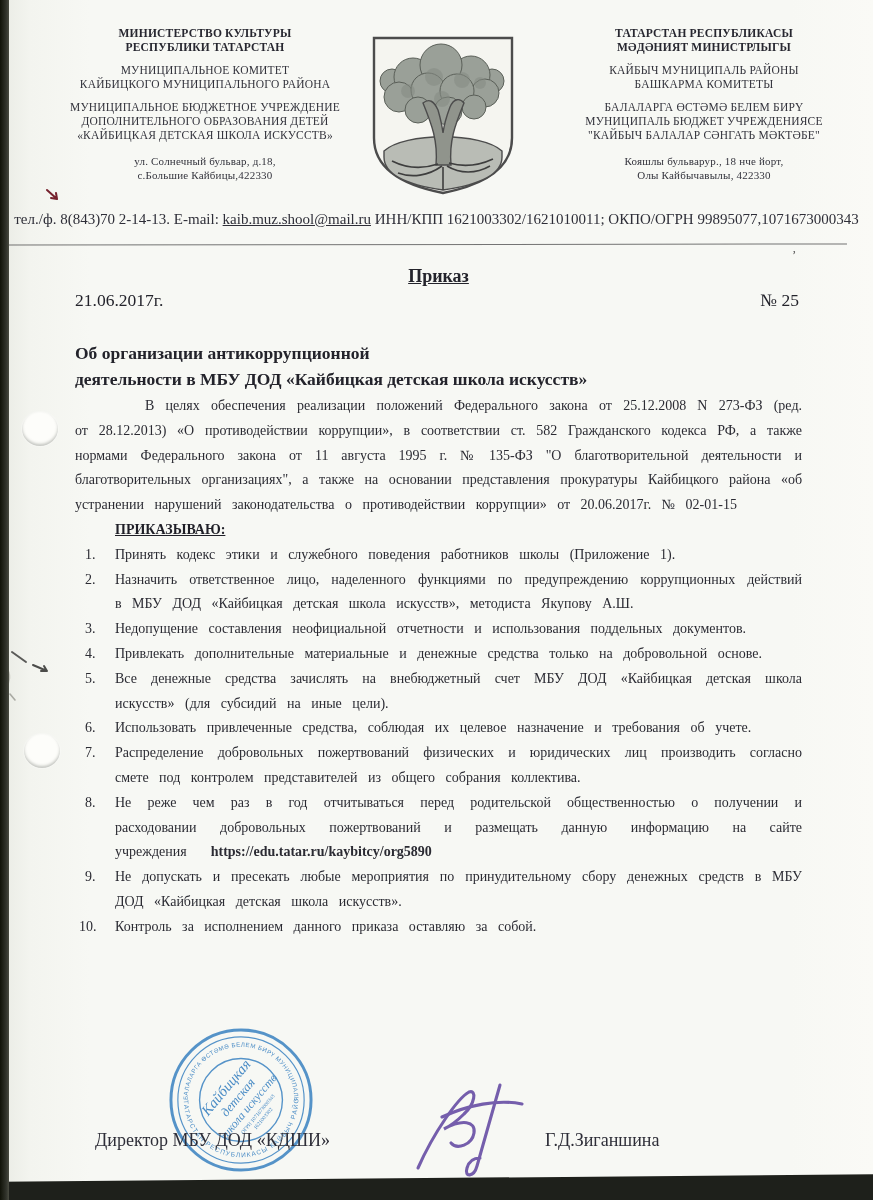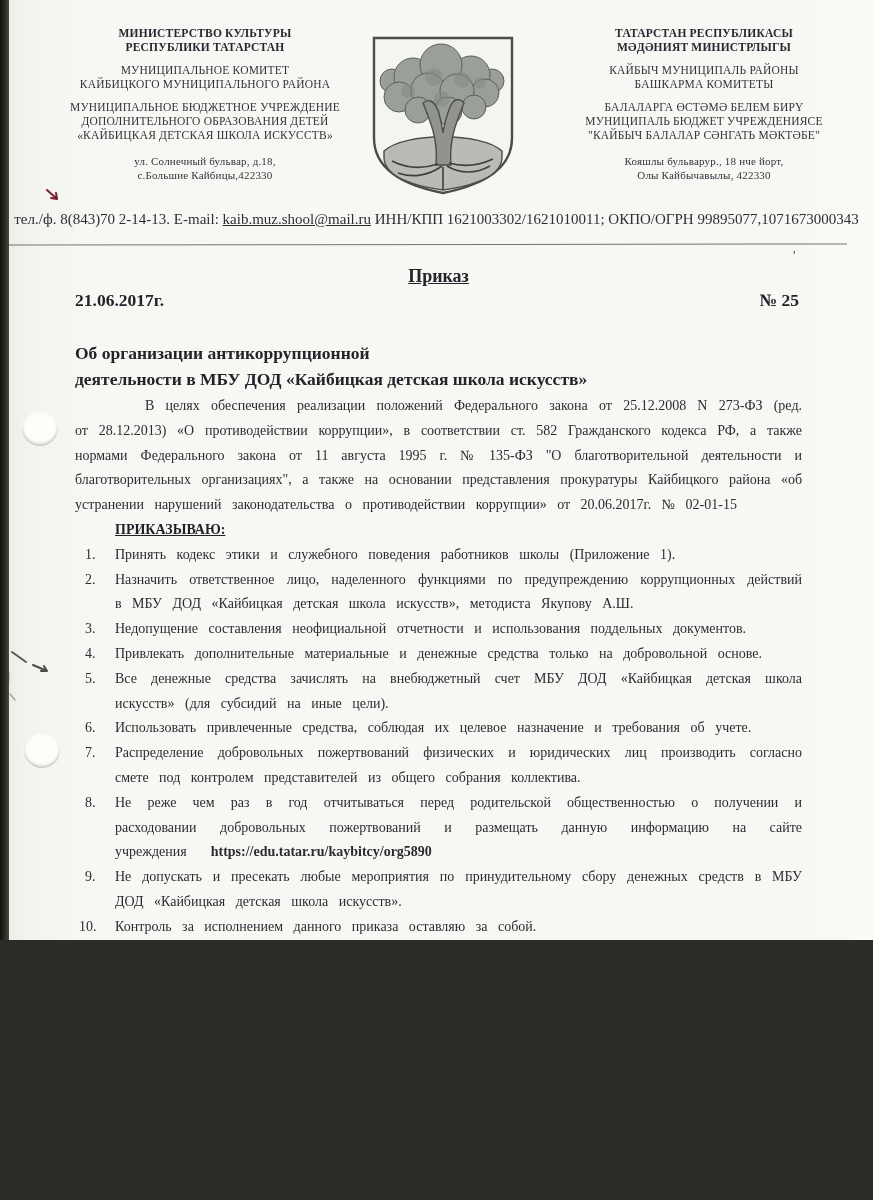--- a/index.html
+++ b/index.html
@@ -1,16 +1,16 @@
 <!DOCTYPE html>
 <html><head>
 <meta charset="utf-8">
 <style>
   html,body{margin:0;padding:0;background:#2a2c27;}
-  .screen{position:relative;width:873px;height:940px;overflow:hidden;
+  .screen{position:relative;width:873px;height:1200px;overflow:hidden;
     font-family:"Liberation Serif","DejaVu Serif",serif;color:#2b2b33;
     background:linear-gradient(90deg,#e9ebe4 0px,#f3f4ef 30px,#f7f8f4 90px,#f7f8f4 790px,#fafaf6 873px);}
   .abs{position:absolute;}
   
   .scan-left{left:0;top:0;width:9px;height:1200px;background:linear-gradient(90deg,#101208,#32342c 70%,#4a4c42);}
   .scan-bottom{left:-12px;top:1178px;width:900px;height:40px;background:#1e201b;transform:rotate(-0.5deg);}
   
   .hdr{top:26px;text-align:center;font-size:11.5px;line-height:14px;color:#33333c;letter-spacing:.2px;}
   .hdr-left{left:46px;width:318px;}
   .hdr-right{left:543px;width:322px;}
@@ -18,21 +18,21 @@
   .hdr .b{font-weight:bold;color:#272730;}
   .hdr .addr{font-size:11px;margin-top:12px;line-height:14px;}
   .emblem{left:368px;top:33px;}
   
   .contact{left:0;top:211px;width:873px;text-align:center;font-size:15px;color:#2e2e38;}
   .contact .email{text-decoration:underline;}
   .rule{left:9px;top:244px;width:838px;border-top:1.6px solid #5d5d5d;opacity:.85;transform:rotate(-0.08deg);}
   .tick{left:792px;top:247px;font-size:13px;color:#555;}
   
   .title{left:75px;top:266px;width:727px;text-align:center;font-weight:bold;font-size:18px;color:#23232b;text-decoration:underline;}
-  .daterow{left:75px;top:290px;width:727px;font-weight:bold;font-size:17.5px;color:#23232b;}
+  .daterow{left:75px;top:290px;width:727px;font-weight:normal;font-size:17.5px;color:#23232b;}
   .daterow .num{position:absolute;right:3px;top:0;}
   .subject{left:75px;top:340px;width:727px;font-weight:bold;font-size:17.5px;line-height:26px;color:#23232b;}
   
   .body{left:75px;top:394px;width:727px;font-size:14px;line-height:24.8px;word-spacing:7px;text-align:justify;}
   .preamble{text-indent:70px;margin:0;}
   .resolve{font-weight:bold;margin:0 0 0 40px;word-spacing:2px;color:#1f1f27;text-decoration:underline;}
   ol.items{list-style:none;margin:0;padding:0;counter-reset:it;}
   ol.items li{counter-increment:it;position:relative;padding-left:40px;margin:0;}
   ol.items li::before{content:counter(it) ".";position:absolute;left:10px;top:0;}
   ol.items li:nth-child(10)::before{left:4px;}

